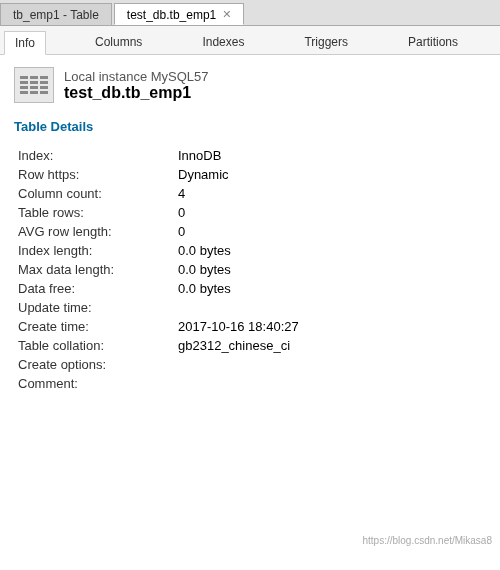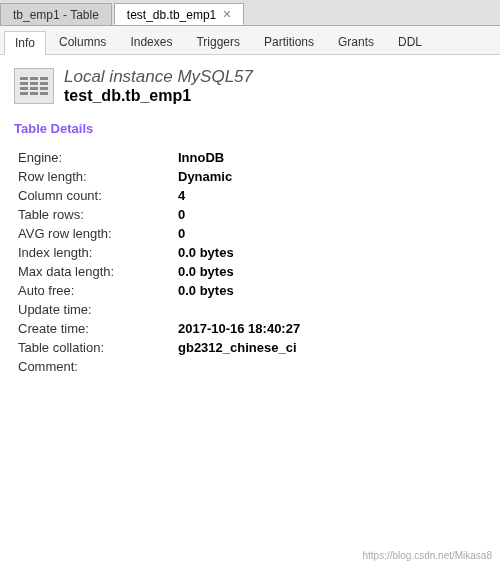--- a/index.html
+++ b/index.html
@@ -58,20 +58,21 @@
       flex-direction: column;
     }
 
     
     .nav-tabs {
       display: flex;
       border-bottom: 1px solid #ccc;
       background: #f5f5f5;
       padding: 0 4px;
       padding-top: 4px;
+      gap: 36px;
     }
     .nav-tab {
       padding: 4px 10px;
       font-size: 12px;
       cursor: pointer;
       border: 1px solid transparent;
       border-bottom: none;
       color: #333;
       background: transparent;
       margin-right: 2px;
@@ -118,65 +119,64 @@
       width: 8px;
       height: 3px;
       background: #888;
       margin: 0 1px;
     }
     .table-info-text {
       display: flex;
       flex-direction: column;
     }
     .instance-label {
-      font-size: 17px;
+      font-size: 13px;
       color: #555;
-      font-style: italic;
     }
     .table-name {
       font-size: 16px;
       font-weight: bold;
       color: #000;
     }
 
     
     .section-title {
       font-weight: bold;
       font-size: 13px;
       margin-bottom: 12px;
-      color: #8b5cf6;
+      color: #0369a1;
     }
 
     
     .details-table {
       width: 100%;
       border-collapse: collapse;
     }
     .details-table tr td {
       padding: 2px 4px;
       vertical-align: top;
       font-size: 13px;
     }
     .details-table tr td:first-child {
       color: #333;
       width: 160px;
       white-space: nowrap;
     }
     .details-table tr td:last-child {
-      font-weight: bold;
+      font-weight: normal;
       color: #000;
     }
     .details-table tr td.no-value {
       font-weight: normal;
     }
 
     
     .watermark {
       position: absolute;
-      bottom: 9px;
+      bottom: 24px;
       right: 8px;
       font-size: 10px;
       color: #aaa;
     }
   </style>
 </head>
 <body>
 
 <div class="tab-bar">
   <div class="tab">
@@ -229,25 +229,25 @@
         <span class="instance-label">Local instance MySQL57</span>
         <span class="table-name">test_db.tb_emp1</span>
       </div>
     </div>
 
     <div class="section-title">Table Details</div>
 
     <table class="details-table">
       <tbody id="details-tbody">
           <tr>
-            <td>Engine:</td>
+            <td>Index:</td>
             <td>InnoDB</td>
           </tr>
           <tr>
-            <td>Row length:</td>
+            <td>Row https:</td>
             <td>Dynamic</td>
           </tr>
           <tr>
             <td>Column count:</td>
             <td>4</td>
           </tr>
           <tr>
             <td>Table rows:</td>
             <td>0</td>
           </tr>
@@ -257,36 +257,40 @@
           </tr>
           <tr>
             <td>Index length:</td>
             <td>0.0 bytes</td>
           </tr>
           <tr>
             <td>Max data length:</td>
             <td>0.0 bytes</td>
           </tr>
           <tr>
-            <td>Auto free:</td>
+            <td>Data free:</td>
             <td>0.0 bytes</td>
           </tr>
           <tr>
             <td>Update time:</td>
             <td class="no-value"></td>
           </tr>
           <tr>
             <td>Create time:</td>
             <td>2017-10-16 18:40:27</td>
           </tr>
           <tr>
             <td>Table collation:</td>
             <td>gb2312_chinese_ci</td>
           </tr>
           <tr>
+            <td>Create options:</td>
+            <td class="no-value"></td>
+          </tr>
+          <tr>
             <td>Comment:</td>
             <td class="no-value"></td>
           </tr>
         </tbody>
     </table>
   </div>
 </div>
 
 <div class="watermark">https://blog.csdn.net/Mikasa8</div>
 

